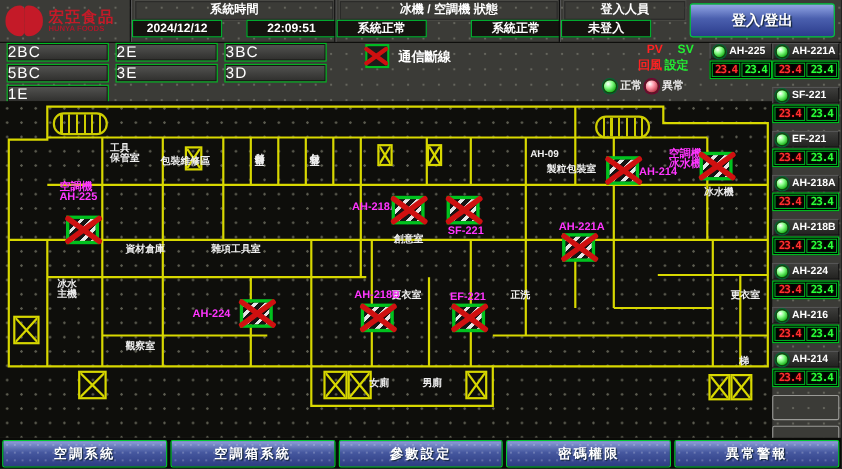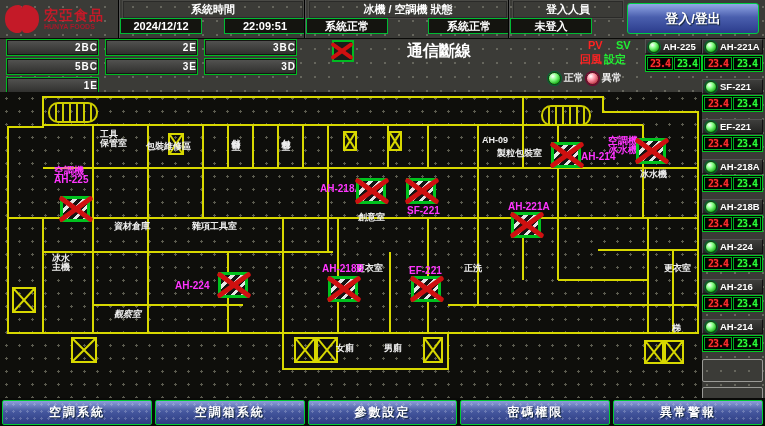--- a/index.html
+++ b/index.html
@@ -23,25 +23,25 @@
   .hvals{display:flex;justify-content:space-between;gap:8px;margin-top:0;}
   .vbox{border:1px solid #00bb33;background:#14140f;color:#fff;font-weight:bold;font-size:11px;
         text-align:center;line-height:14px;height:14px;padding:0 6px;min-width:68px;}
   .login-btn{position:absolute;right:6px;top:3px;width:130px;height:29px;border:1px solid #00cc44;border-radius:3px;
         background:linear-gradient(#93a7e6,#4a5fae 45%,#2b3c8c);color:#fff;font-weight:bold;font-size:13px;
         text-align:center;line-height:29px;text-shadow:1px 1px 1px #123;cursor:pointer;}
   
   #floor-grid{position:absolute;left:6px;top:39px;display:grid;grid-template-columns:repeat(3,93px);gap:2px 6px;}
   .floor-btn{height:15px;background:linear-gradient(#56565!important,#2e2e2c);
         background:linear-gradient(#545452,#2e2e2c);border:1px solid #00bb22;box-shadow:0 0 0 1px #141412 inset;
-        color:#fff;font-weight:bold;font-size:10px;text-align:right;line-height:15px;letter-spacing:1px;cursor:pointer;}
+        color:#fff;font-weight:normal;font-size:14px;text-align:left;line-height:15px;letter-spacing:1px;cursor:pointer;}
   
   .comm-legend{position:absolute;left:332px;top:40px;display:flex;align-items:center;gap:8px;}
   .comm-icon{position:relative;width:22px;height:22px;border:2px solid #00bb22;background:#1c1c1a;box-sizing:border-box;}
-  .comm-label{color:#fff;font-weight:bold;font-size:16px;margin-left:45px;}
+  .comm-label{color:#fff;font-weight:bold;font-size:12px;}
   .pvsv span{position:absolute;font-weight:bold;font-size:11px;}
   .red-t{color:#ff2222;} .grn-t{color:#22ee33;}
   .lampleg{position:absolute;font-size:10px;color:#eee;font-weight:bold;}
   .lamp{display:inline-block;width:11px;height:11px;border-radius:50%;border:1px solid #0c4a0c;
         background:radial-gradient(circle at 35% 30%,#fff,#8f8 35%,#1a1 80%);box-shadow:0 0 0 1px #063;vertical-align:middle;}
   .lamp.pink{background:radial-gradient(circle at 35% 30%,#fff,#f9a 35%,#b34 80%);border-color:#612;box-shadow:0 0 0 1px #703;}
   
   #map{position:absolute;left:0;top:92px;width:702px;height:306px;background:#0e0e0b;
        background-image:radial-gradient(rgba(200,200,175,.42) 1px,transparent 1.3px);background-size:13px 13px;overflow:hidden;}
   .walls{position:absolute;left:0;top:0;}
@@ -239,21 +239,21 @@
         <div class="room-label" style="left: 497px; top: 57px;">製粒包裝室</div>
         <div class="room-label" style="left: 640px; top: 78px;">冰水機</div>
         <div class="room-label" style="left: 358px; top: 121px;">創意室</div>
         <div class="room-label" style="left: 114px; top: 130px;">資材倉庫</div>
         <div class="room-label" style="left: 192px; top: 130px;">雜項工具室</div>
         <div class="room-label" style="left: 52px; top: 162px;">冰水
 主機</div>
         <div class="room-label" style="left: 356px; top: 172px;">更衣室</div>
         <div class="room-label" style="left: 464px; top: 172px;">正洗</div>
         <div class="room-label" style="left: 664px; top: 172px;">更衣室</div>
-        <div class="room-label" style="left: 114px; top: 218px; font-style: italic;">觀察室</div>
+        <div class="room-label" style="left: 114px; top: 218px;">觀察室</div>
         <div class="room-label" style="left: 672px; top: 232px;">梯</div>
         <div class="room-label" style="left: 336px; top: 252px;">女廁</div>
         <div class="room-label" style="left: 384px; top: 252px;">男廁</div>
       </div>
     <div id="map-devices">
         <div class="dev-label" style="left: 54px; top: 74px;">空調機
 AH-225</div>
         <div class="dev" style="left: 60px; top: 104px;">
           <i class="xr a"></i>
           <i class="xr b"></i>

